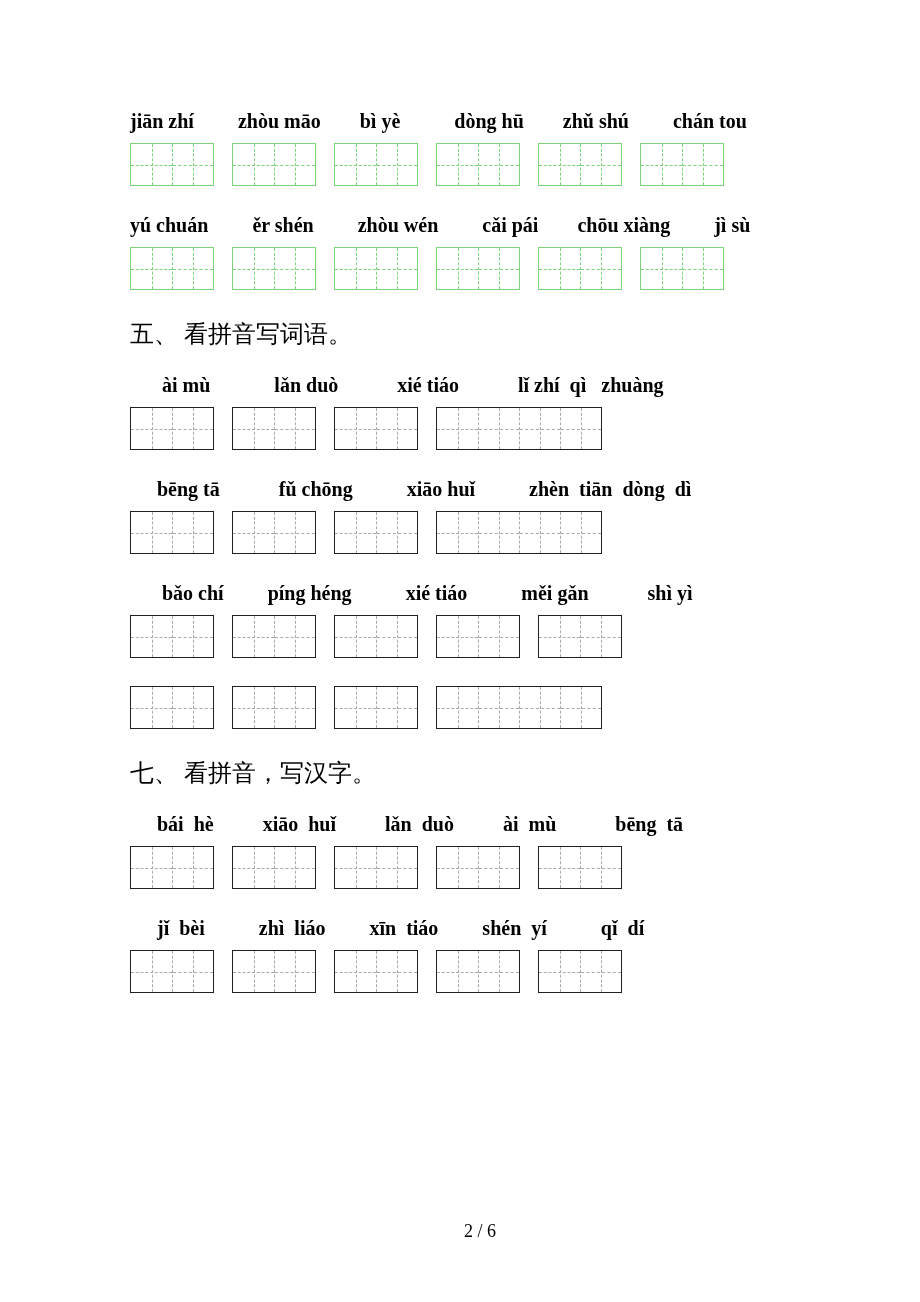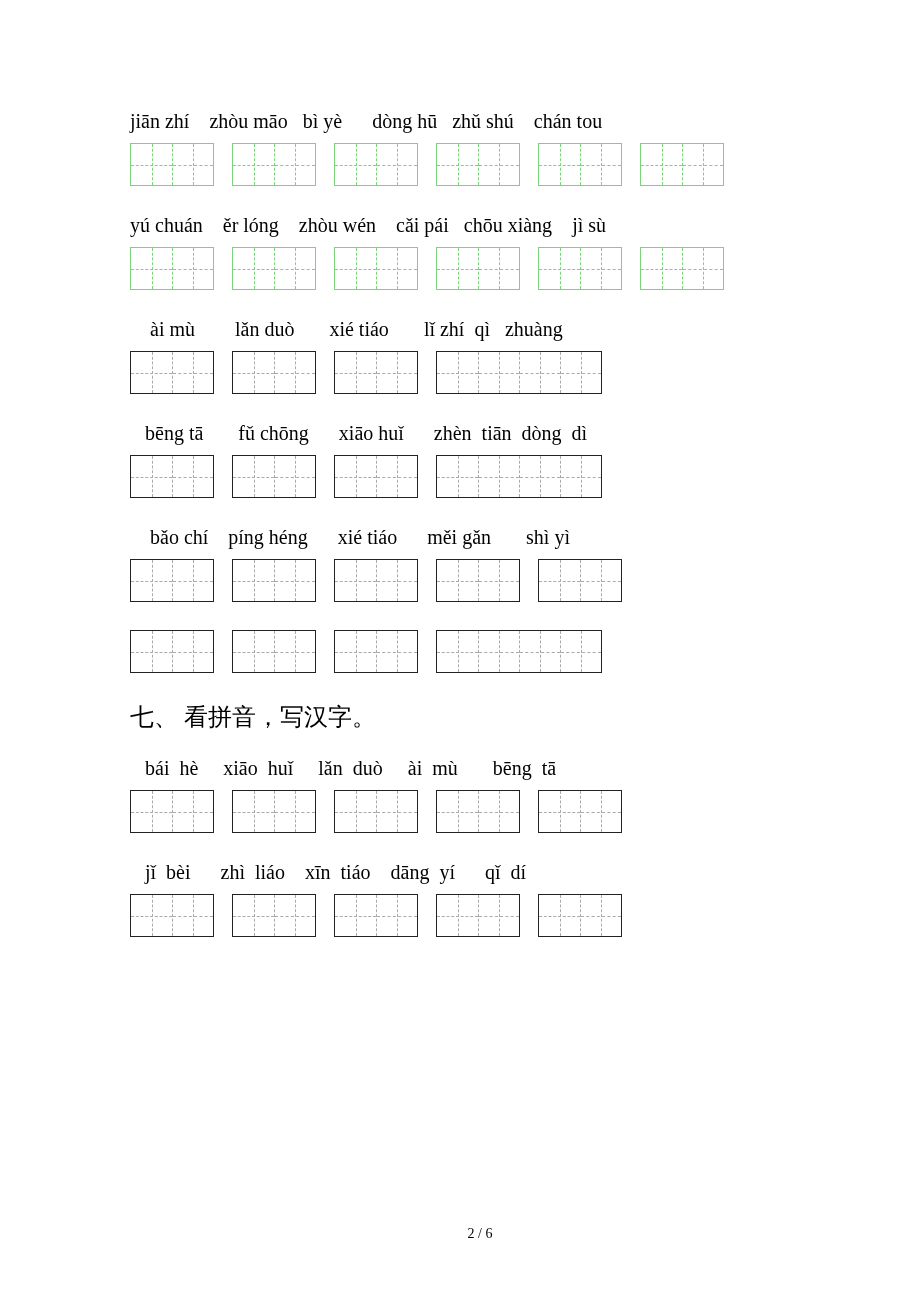--- a/index.html
+++ b/index.html
@@ -8,21 +8,22 @@
       height: 1302px;
       background: #fff;
       font-family: "SimSun", "Songti SC", serif;
       padding: 110px 130px 0 130px;
       position: relative;
     }
     .pinyin-row {
       font-size: 20px;
       margin-bottom: 10px;
       display: flex;
-      gap: 0;
+      gap: 12px;
+      font-weight: bold;
     }
     .pinyin-row span {
       white-space: pre;
     }
     .boxes-row {
       display: flex;
       gap: 18px;
       margin-bottom: 28px;
     }
     .tianzi-box {
@@ -60,21 +61,21 @@
     .pinyin-item {
       display: inline-block;
       white-space: pre;
     }
     .footer {
       position: absolute;
       bottom: 60px;
       left: 0;
       width: 100%;
       text-align: center;
-      font-size: 14px;
+      font-size: 18px;
       padding-left: 40px;
     }
   </style>
 </head>
 <body>
 
 <div id="content">
     <div class="pinyin-row">
       <span class="pinyin-item">jiān zhí</span>
       <span>    </span>
@@ -110,21 +111,21 @@
         <div class="cell"></div>
       </div>
       <div class="tianzi-box green">
         <div class="cell"></div>
         <div class="cell"></div>
       </div>
     </div>
     <div class="pinyin-row">
       <span class="pinyin-item">yú chuán</span>
       <span>    </span>
-      <span class="pinyin-item">ěr lóng</span>
+      <span class="pinyin-item">ěr shén</span>
       <span>    </span>
       <span class="pinyin-item">zhòu wén</span>
       <span>    </span>
       <span class="pinyin-item">cǎi pái</span>
       <span>   </span>
       <span class="pinyin-item">chōu xiàng</span>
       <span>    </span>
       <span class="pinyin-item">jì sù</span>
     </div>
     <div class="boxes-row">
@@ -146,20 +147,21 @@
       </div>
       <div class="tianzi-box green">
         <div class="cell"></div>
         <div class="cell"></div>
       </div>
       <div class="tianzi-box green">
         <div class="cell"></div>
         <div class="cell"></div>
       </div>
     </div>
+    <div class="section-title">五、 看拼音写词语。</div>
     <div class="pinyin-row">
       <span>    </span>
       <span class="pinyin-item">ài mù</span>
       <span>        </span>
       <span class="pinyin-item">lǎn duò</span>
       <span>       </span>
       <span class="pinyin-item">xié tiáo</span>
       <span>       </span>
       <span class="pinyin-item">lǐ zhí  qì   zhuàng</span>
     </div>
@@ -303,21 +305,21 @@
       </div>
     </div>
     <div class="pinyin-row">
       <span>   </span>
       <span class="pinyin-item">jǐ  bèi</span>
       <span>      </span>
       <span class="pinyin-item">zhì  liáo</span>
       <span>    </span>
       <span class="pinyin-item">xīn  tiáo</span>
       <span>    </span>
-      <span class="pinyin-item">dāng  yí</span>
+      <span class="pinyin-item">shén  yí</span>
       <span>      </span>
       <span class="pinyin-item">qǐ  dí</span>
     </div>
     <div class="boxes-row">
       <div class="tianzi-box black">
         <div class="cell"></div>
         <div class="cell"></div>
       </div>
       <div class="tianzi-box black">
         <div class="cell"></div>

